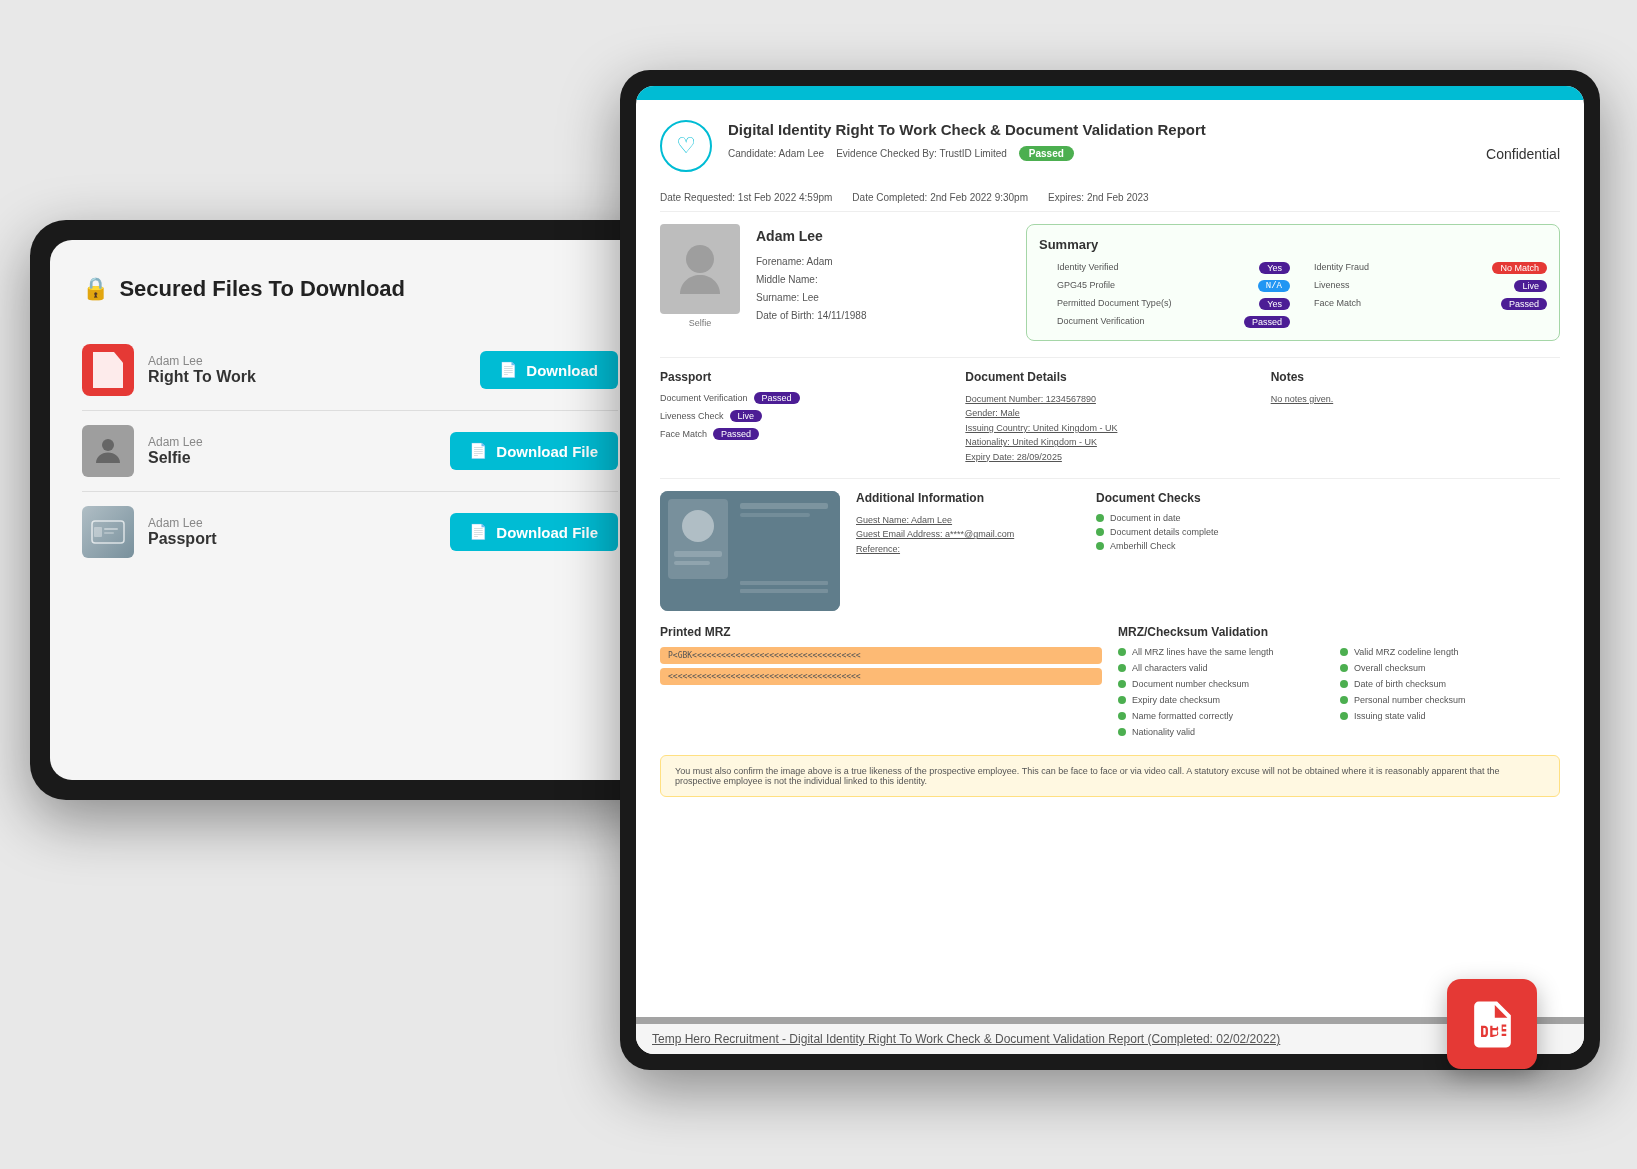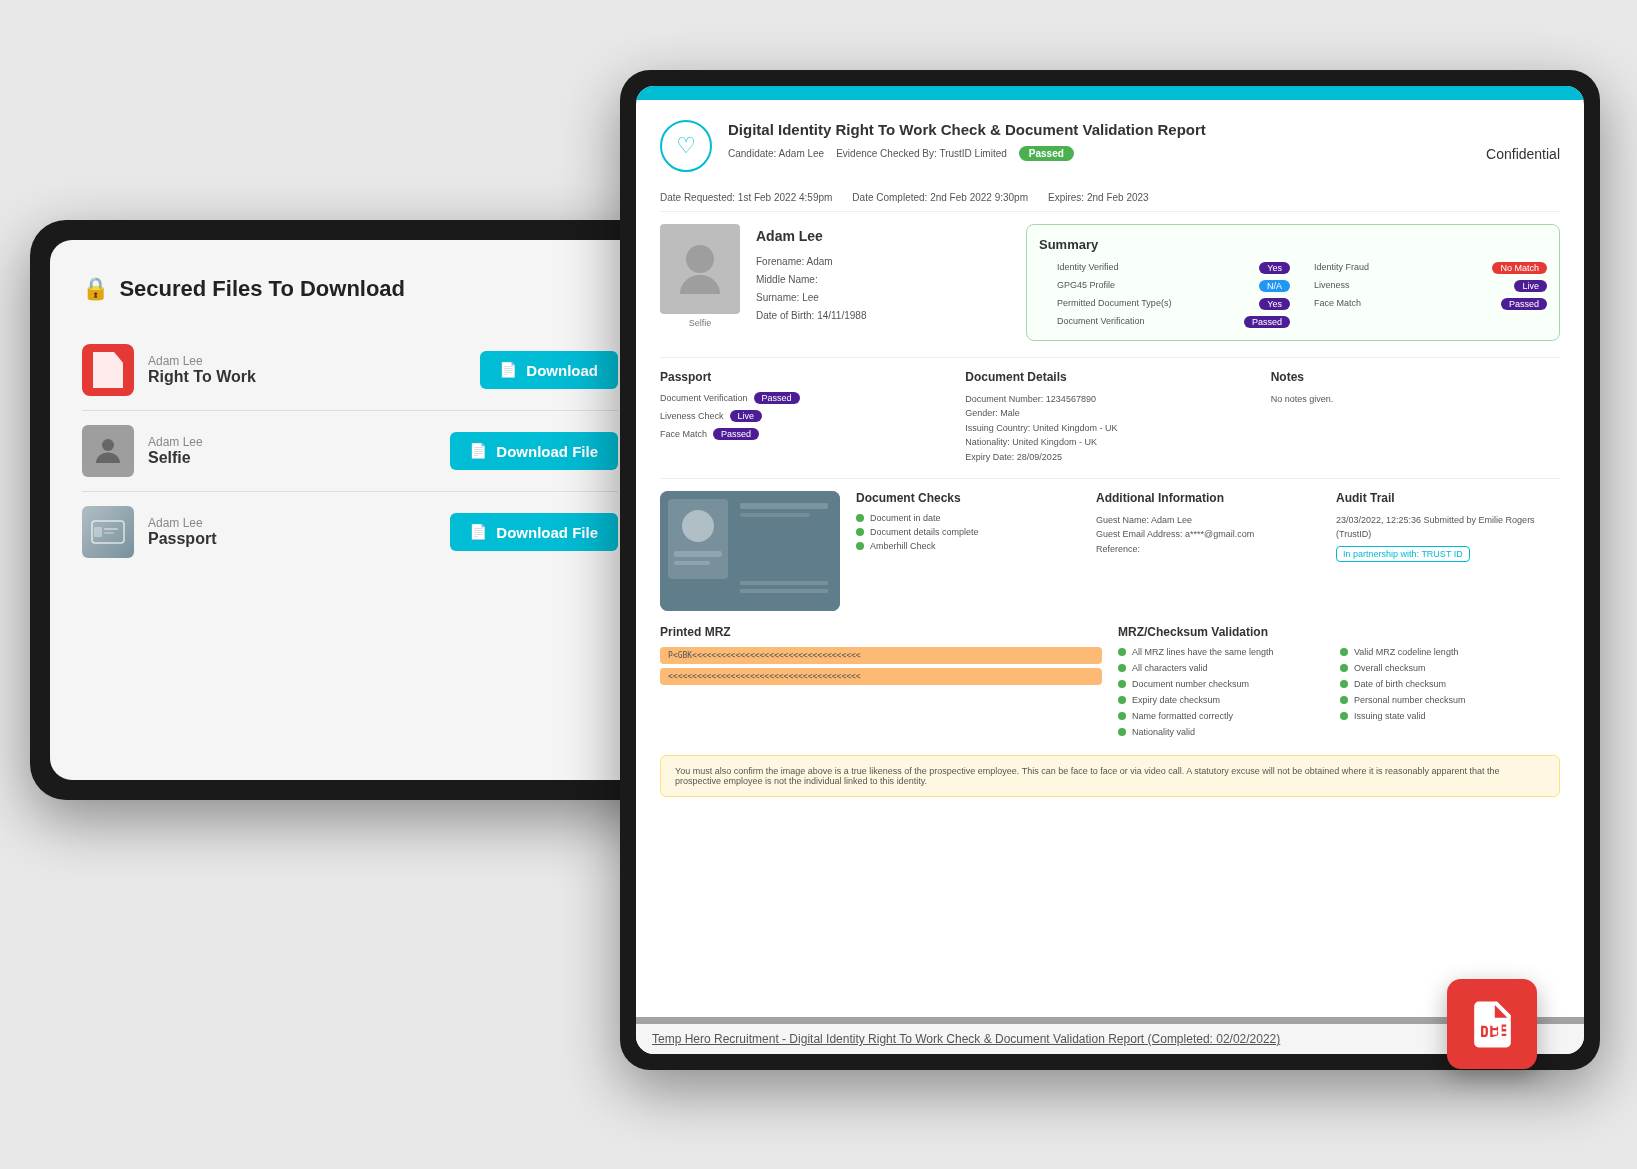--- a/index.html
+++ b/index.html
@@ -286,20 +286,21 @@
       padding: 1px 8px;
       border-radius: 8px;
       font-size: 9px;
     }
     .badge-blue {
       background: #2196f3;
       color: white;
       padding: 1px 8px;
       border-radius: 8px;
       font-size: 9px;
+      font-family: Liberation Mono, monospace;
     }
     .doc-divider {
       border: none;
       border-top: 1px solid #eee;
       margin: 12px 0;
     }
     .two-col {
       display: grid;
       grid-template-columns: 1fr 1fr 1fr;
       gap: 16px;
@@ -316,20 +317,21 @@
       align-items: center;
       gap: 6px;
       font-size: 9px;
       color: #555;
       margin-bottom: 6px;
     }
     .section-text {
       font-size: 9px;
       color: #555;
       line-height: 1.6;
+      text-decoration: underline;
     }
     .passport-img-block {
       display: flex;
       gap: 16px;
       margin-bottom: 14px;
       align-items: flex-start;
     }
     .passport-img {
       width: 180px;
       height: 120px;
@@ -600,44 +602,39 @@
             <rect x="14" y="60" width="48" height="6" rx="2" fill="#90a4ae"></rect>
             <rect x="14" y="70" width="36" height="4" rx="2" fill="#90a4ae"></rect>
             <rect x="80" y="12" width="88" height="6" rx="2" fill="#90a4ae" opacity="0.6"></rect>
             <rect x="80" y="22" width="70" height="4" rx="2" fill="#90a4ae" opacity="0.4"></rect>
             <rect x="80" y="90" width="88" height="4" rx="1" fill="#90a4ae" opacity="0.5"></rect>
             <rect x="80" y="98" width="88" height="4" rx="1" fill="#90a4ae" opacity="0.5"></rect>
           </svg>
         </div>
         <div class="three-col" style="flex:1;">
           <div>
-            <div class="section-title">Document Checks</div>
-            <div class="check-item">
-              <div class="green-dot"></div>
-              <span>Document in date</span>
-            </div>
-            <div class="check-item">
-              <div class="green-dot"></div>
-              <span>Document details complete</span>
-            </div>
-            <div class="check-item">
-              <div class="green-dot"></div>
-              <span>Amberhill Check</span>
-            </div>
-          </div>
-          <div>
             <div class="section-title">Additional Information</div>
             <div class="section-text">Guest Name: Adam Lee</div>
             <div class="section-text">Guest Email Address: a****@gmail.com</div>
             <div class="section-text">Reference:</div>
           </div>
           <div>
-            <div class="section-title">Audit Trail</div>
-            <div class="section-text">23/03/2022, 12:25:36 Submitted by Emilie Rogers (TrustID)</div>
-            <div class="trust-id-logo">In partnership with: TRUST ID</div>
+            <div class="section-title">Document Checks</div>
+            <div class="check-item">
+              <div class="green-dot"></div>
+              <span>Document in date</span>
+            </div>
+            <div class="check-item">
+              <div class="green-dot"></div>
+              <span>Document details complete</span>
+            </div>
+            <div class="check-item">
+              <div class="green-dot"></div>
+              <span>Amberhill Check</span>
+            </div>
           </div>
         </div>
       </div>
 
       <div style="display:grid;grid-template-columns:1fr 1fr;gap:16px;margin-bottom:14px;">
         <div>
           <div class="section-title">Printed MRZ</div>
           <div class="mrz-text">P&lt;GBK&lt;&lt;&lt;&lt;&lt;&lt;&lt;&lt;&lt;&lt;&lt;&lt;&lt;&lt;&lt;&lt;&lt;&lt;&lt;&lt;&lt;&lt;&lt;&lt;&lt;&lt;&lt;&lt;&lt;&lt;&lt;&lt;&lt;&lt;&lt;</div>
           <div class="mrz-text">&lt;&lt;&lt;&lt;&lt;&lt;&lt;&lt;&lt;&lt;&lt;&lt;&lt;&lt;&lt;&lt;&lt;&lt;&lt;&lt;&lt;&lt;&lt;&lt;&lt;&lt;&lt;&lt;&lt;&lt;&lt;&lt;&lt;&lt;&lt;&lt;&lt;&lt;&lt;&lt;</div>
         </div>

